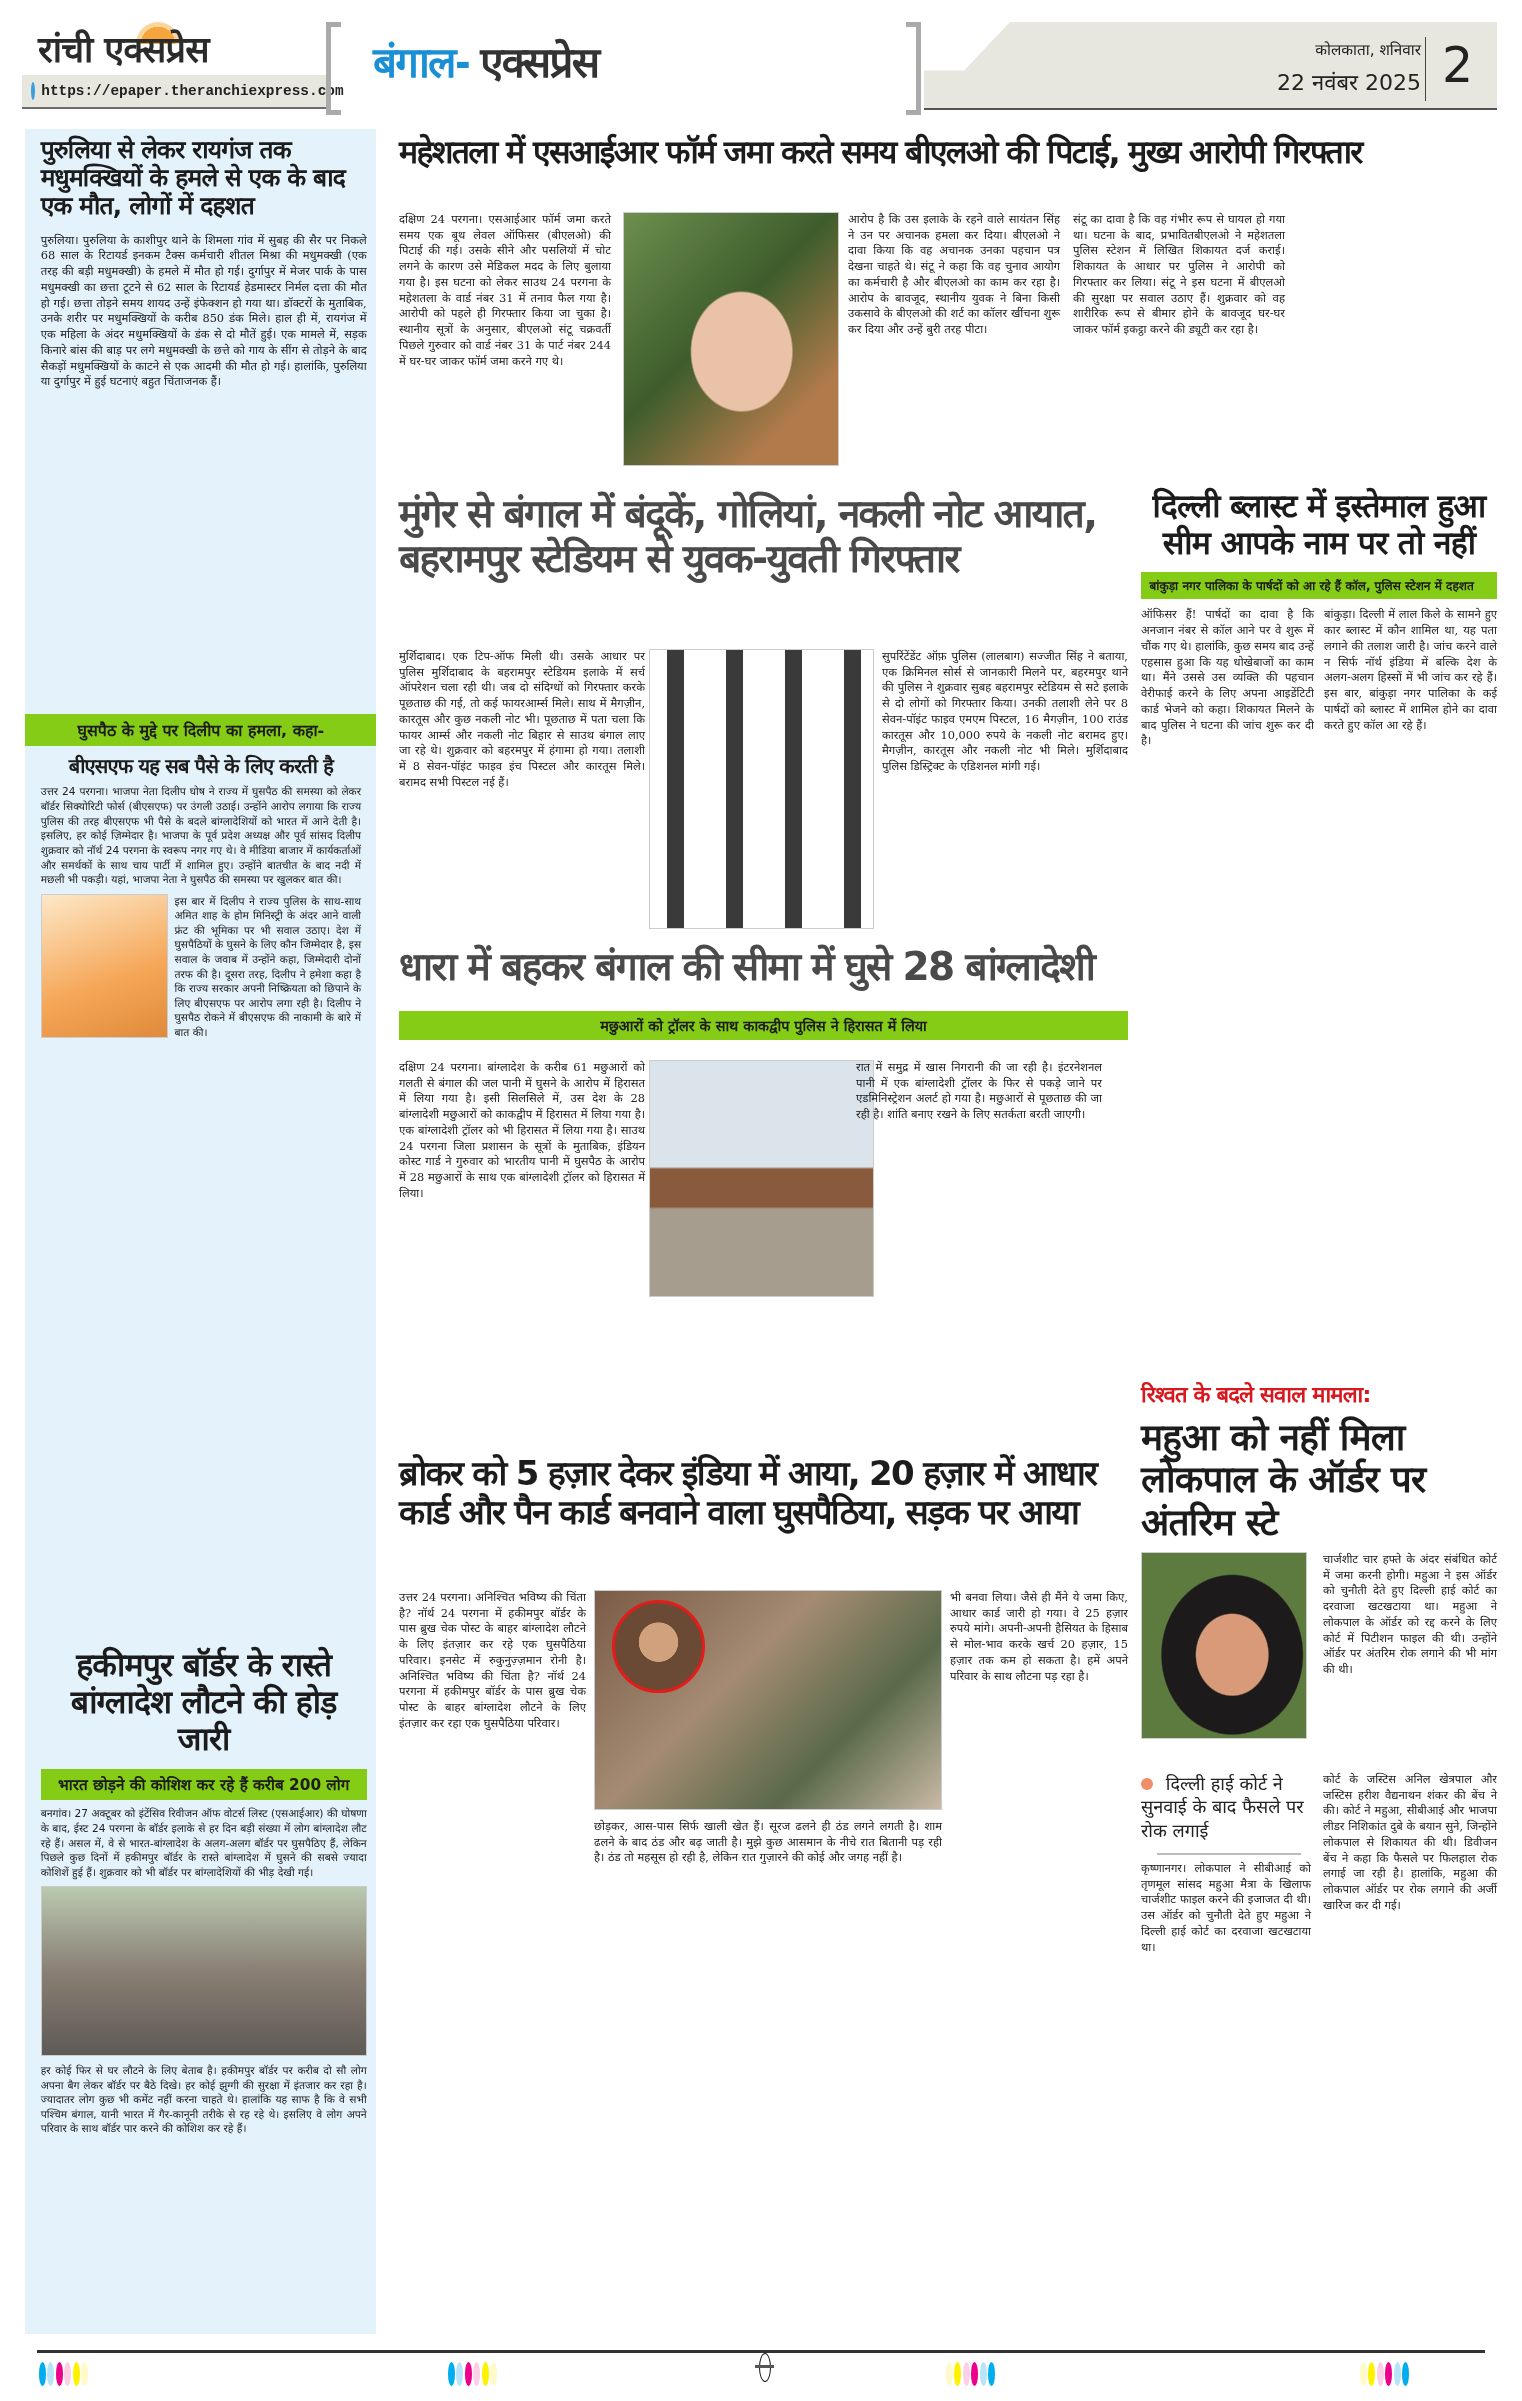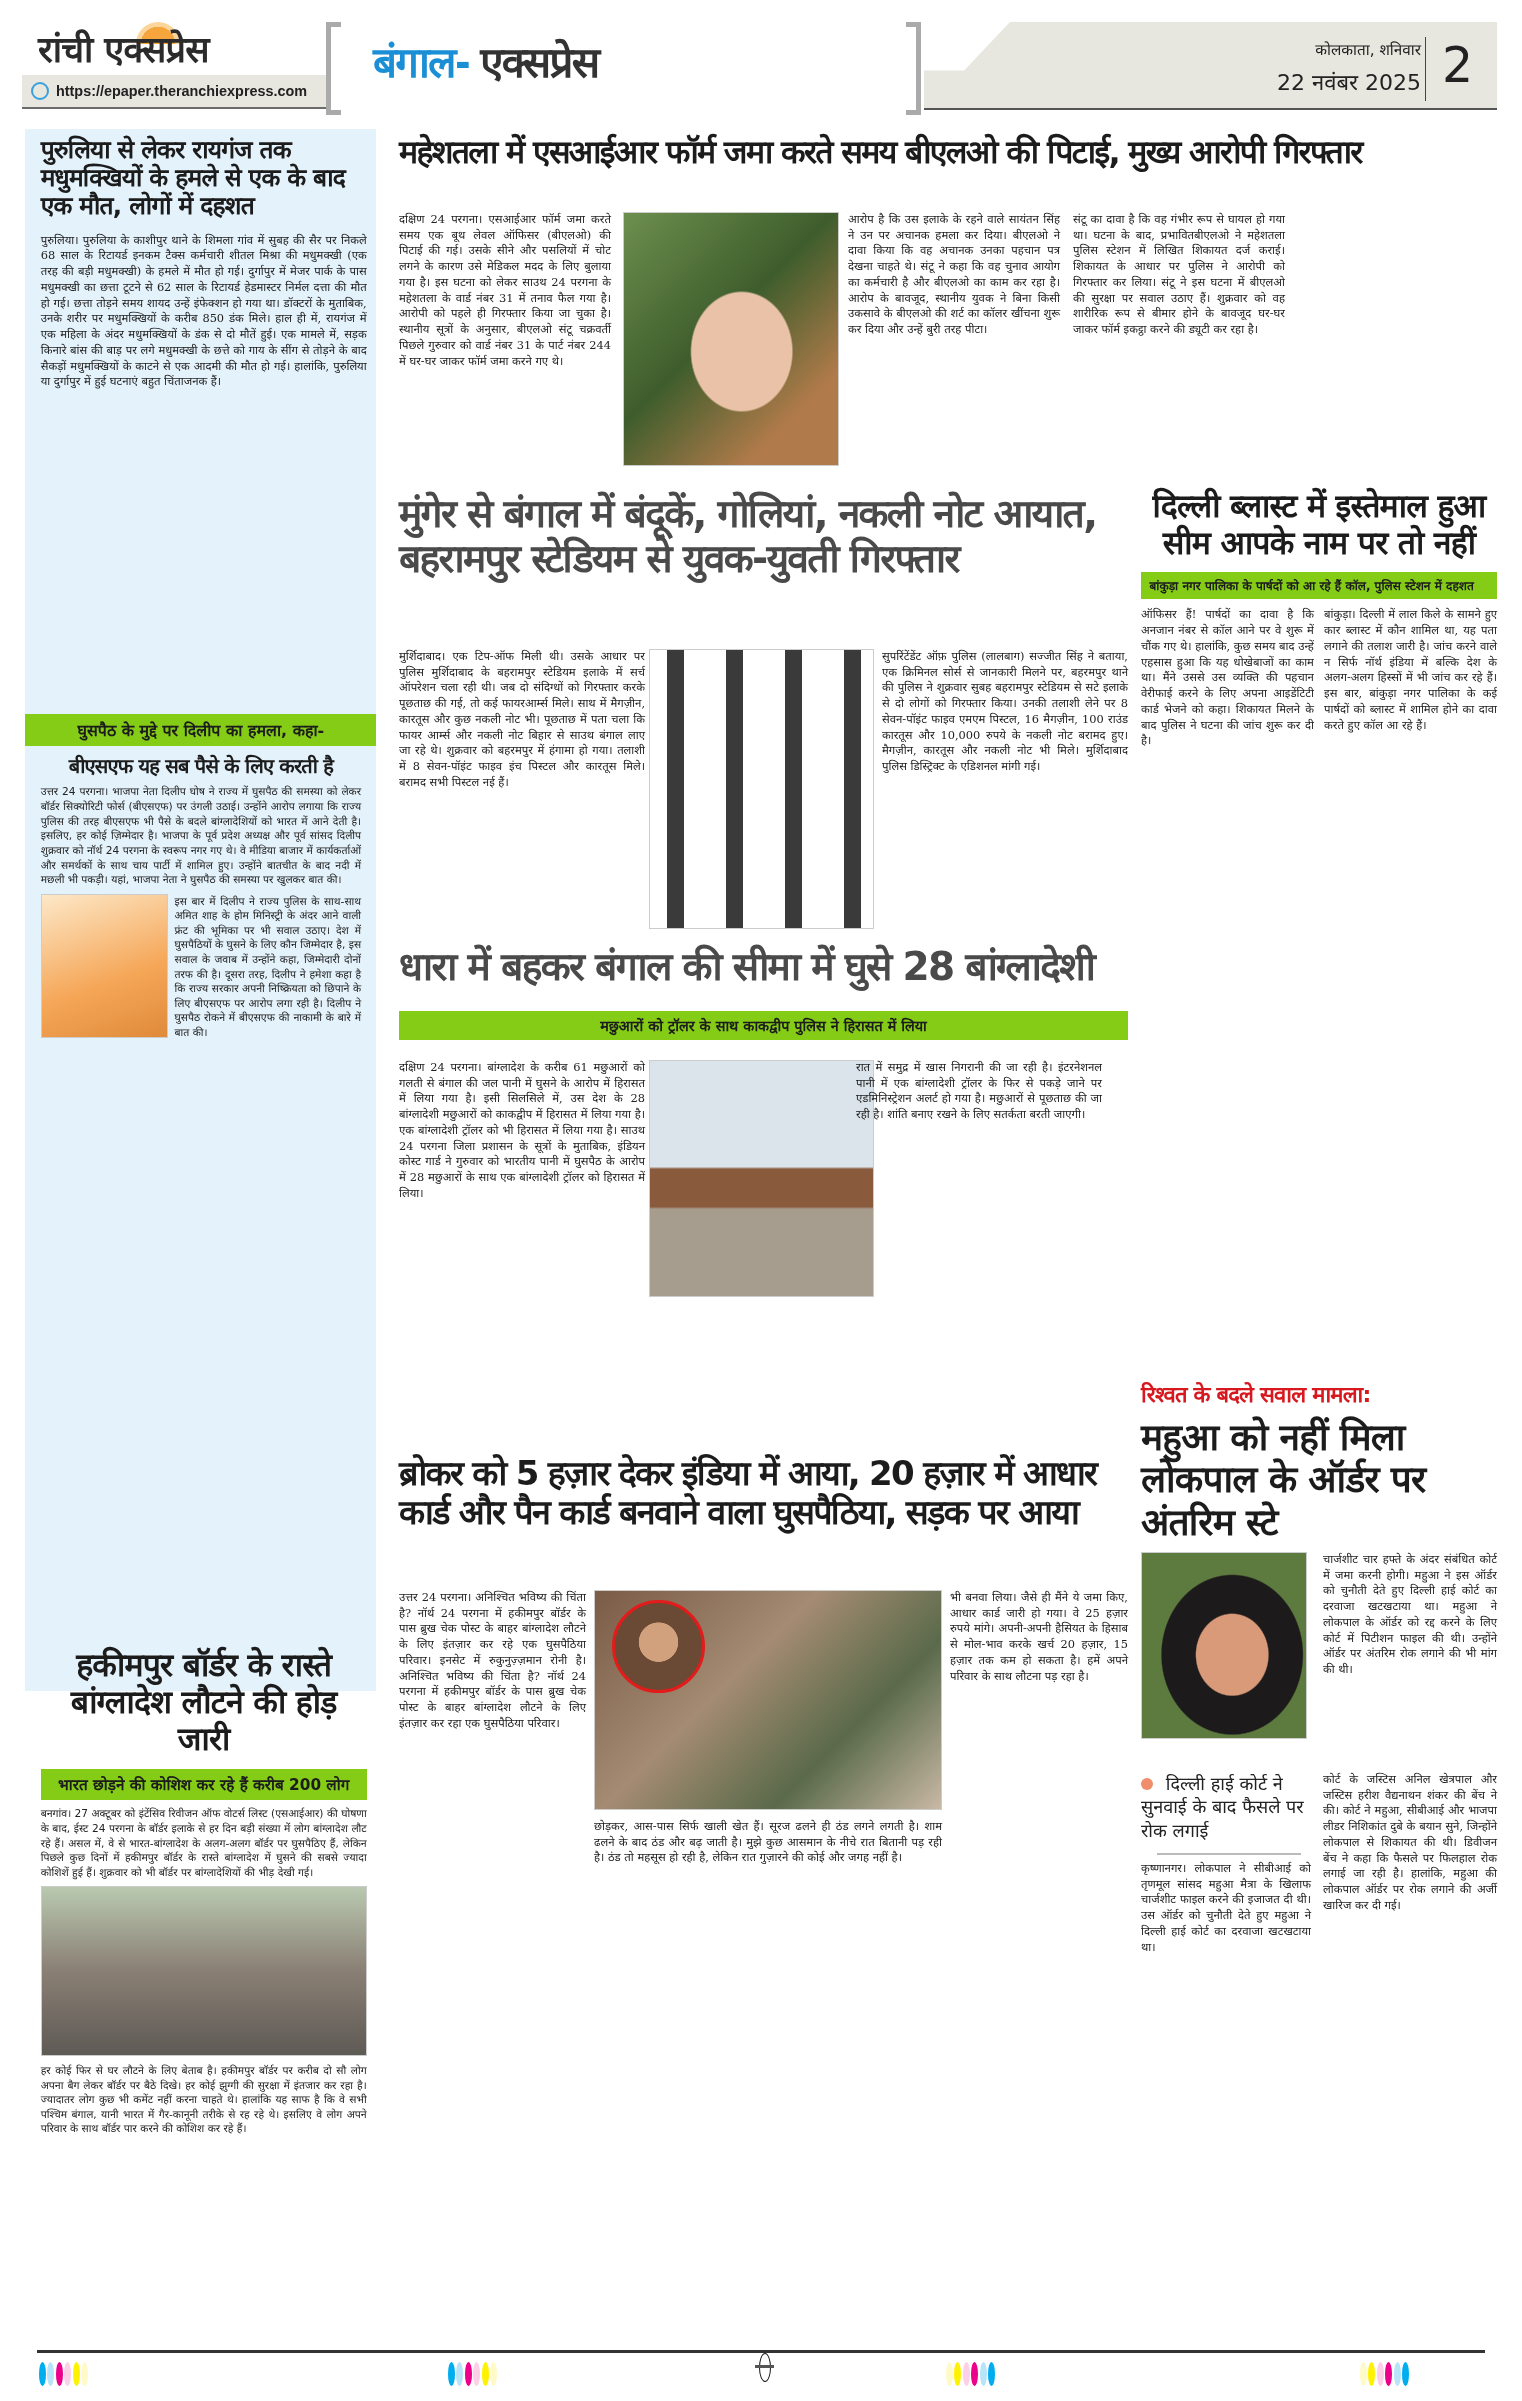--- a/index.html
+++ b/index.html
@@ -4,34 +4,34 @@
 <style>
   * { box-sizing: border-box; margin: 0; padding: 0; }
   html, body { width: 1523px; height: 2401px; background: #fff; overflow: hidden; }
   body { font-family: "DejaVu Sans", sans-serif; color: #222; position: relative; }
 
   .masthead { position: absolute; left: 0; top: 0; width: 1523px; height: 119px; }
   .logo { position: absolute; left: 38px; top: 24px; font-family: "DejaVu Serif", serif; font-weight: 900; font-size: 36px; color: #2b2b2b; letter-spacing: -0.8px; }
   .logo-sun { position: absolute; left: 136px; top: 22px; width: 44px; height: 22px; border-radius: 22px 22px 0 0; background: radial-gradient(circle at 50% 100%, #f6a53c 0 55%, #fbd59a 56% 100%); }
   .url-bar { position: absolute; left: 22px; top: 75px; width: 304px; height: 34px; background: #e7e6df; border-bottom: 2.5px solid #6b6b6b; display: flex; align-items: center; padding-left: 8.5px; }
   .url-icon { width: 18.7px; height: 18.7px; border-radius: 50%; border: 2.5px double #3aa0dc; margin-right: 6.8px; }
-  .url-text { font-family: Liberation Sans, sans-serif; font-weight: bold; font-size: 14.4px; color: #222; }
+  .url-text { font-family: Liberation Mono, monospace; font-weight: bold; font-size: 14.4px; color: #222; }
   .bracket { position: absolute; top: 22px; width: 15.3px; height: 93px; border: 5.1px solid #aaa; }
   .bracket.l { left: 326px; border-right: none; }
   .bracket.r { left: 906px; border-left: none; }
   .section-title { position: absolute; left: 373px; top: 32px; font-size: 42px; font-weight: bold; font-family: "DejaVu Sans Condensed", "DejaVu Sans", sans-serif; letter-spacing: -1.7px; }
   .section-title .a { color: #1a8fd6; }
   .section-title .b { color: #333; }
   .date-panel { position: absolute; left: 924px; top: 22px; width: 573px; height: 88px; background: #e7e6df; clip-path: polygon(15% 0, 100% 0, 100% 100%, 0 100%, 0 55%, 7% 55%); border-bottom: 2.5px solid #555; }
   .date-city { position: absolute; right: 102px; top: 39px; font-size: 15.3px; color: #222; }
   .date-full { position: absolute; right: 102px; top: 66px; font-size: 22px; color: #222; }
   .date-sep { position: absolute; left: 1425px; top: 37px; width: 0.8px; height: 64px; background: #444; }
   .page-no { position: absolute; left: 1442px; top: 37px; font-size: 49px; color: #222; }
 
-  .col-left { position: absolute; left: 25.4px; top: 129px; width: 351px; height: 1562px; background: #e4f2fb; }
+  .col-left { position: absolute; left: 25.4px; top: 129px; width: 351px; height: 2205px; background: #e4f2fb; }
   .headline { font-weight: bold; color: #1c1c1c; line-height: 1.15; letter-spacing: -0.8px; }
   .body-text { font-size: 11.4px; line-height: 1.38; color: #222; text-align: justify; font-family: "DejaVu Serif", serif; }
   .kicker-yellow { background: #84cc16; font-weight: bold; color: #1c1c1c; padding: 5.1px 8.5px; }
   .photo { border: 0.8px solid #ccc; }
 
   .block { position: absolute; }
   .hr { position: absolute; height: 1.7px; background: #bbb; }
   .footer-line { position: absolute; left: 37px; top: 2350px; width: 1448px; height: 2.5px; background: #333; }
   .reg { position: absolute; top: 2362px; display: flex; gap: 1.7px; }
   .reg span { width: 6.8px; height: 24px; border-radius: 50%; display: block; }

